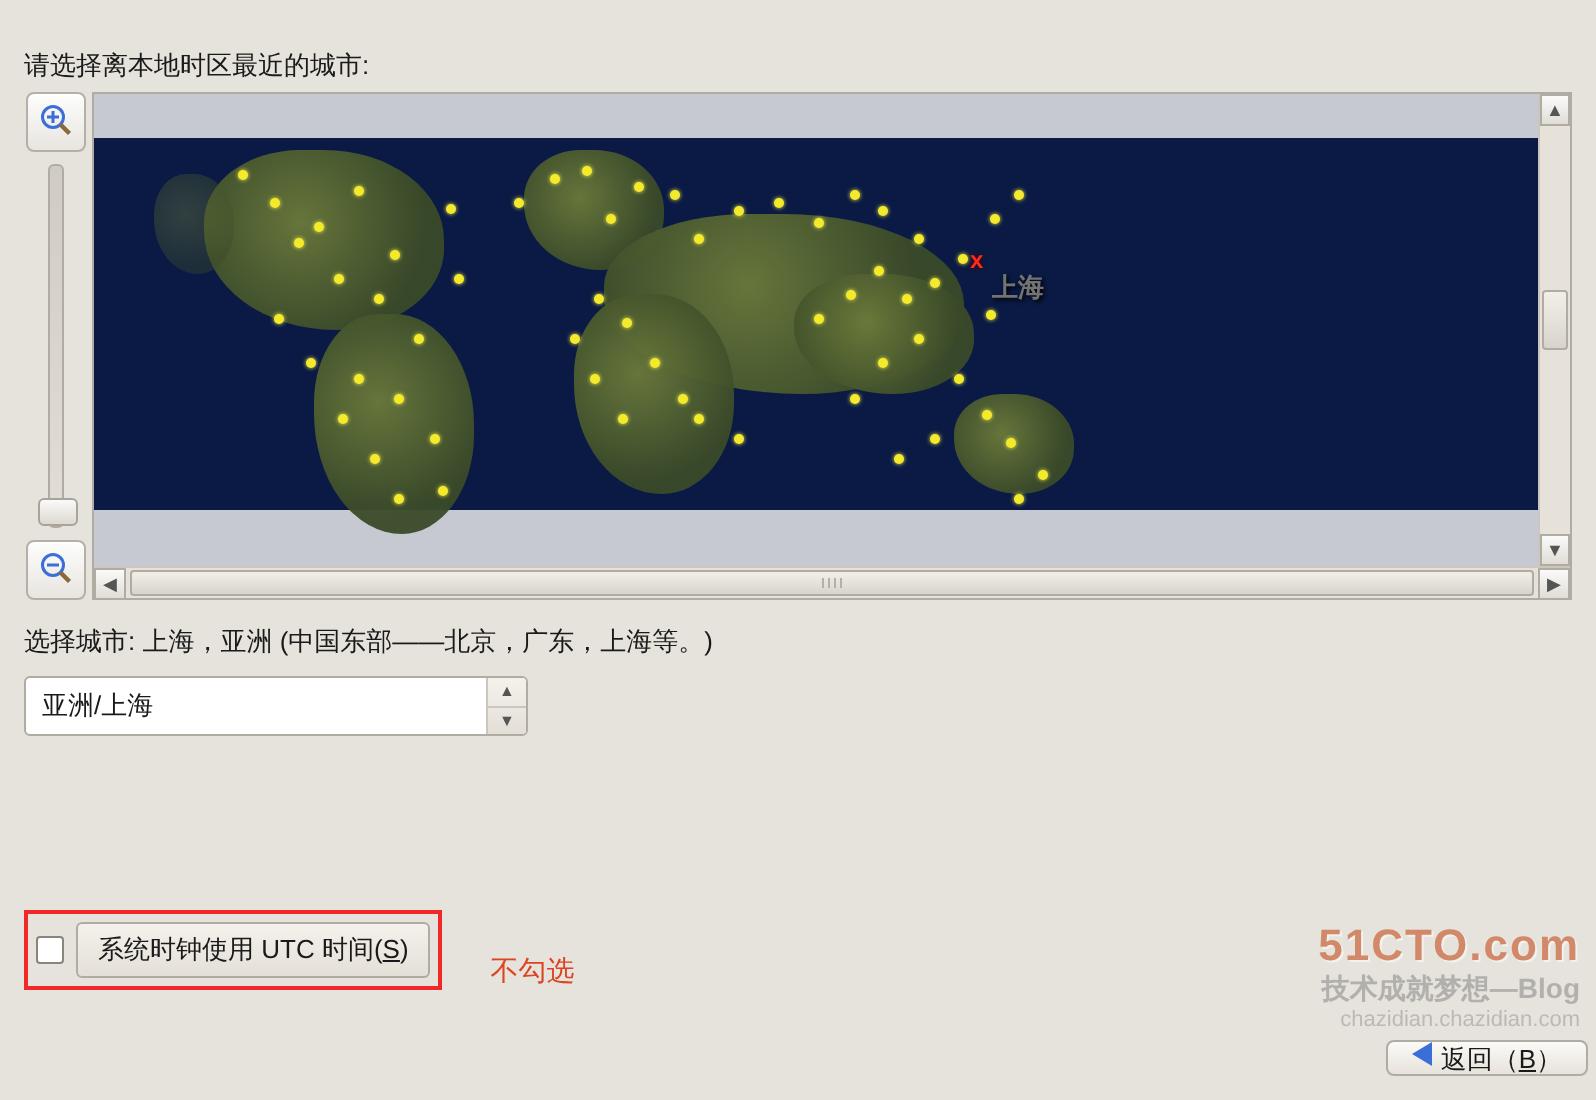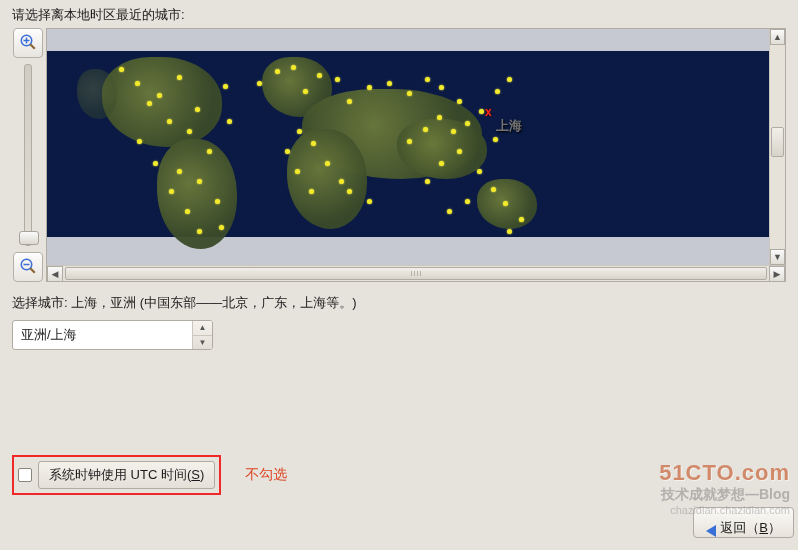--- a/index.html
+++ b/index.html
@@ -9,21 +9,21 @@
     width: 798px;
     height: 550px;
     background: #e6e2dc;
     font-family: "WenQuanYi Micro Hei", "Microsoft YaHei", sans-serif;
     font-size: 13px;
     color: #1a1a1a;
     overflow: hidden;
     position: relative;
   }
   .content { padding: 6px 12px; }
-  .prompt-label { margin-bottom: 4px; }
+  .prompt-label { margin-bottom: 4px; margin-top: 18px; }
   .map-area {
     display: flex;
     align-items: stretch;
     gap: 2px;
     height: 254px;
   }
   .zoom-col {
     width: 32px;
     display: flex;
     flex-direction: column;
@@ -124,42 +124,42 @@
     border:1px solid #b0aca3;
     border-radius:2px;
   }
   .hsb-grip {
     position:absolute; top:3px; bottom:3px; left:50%; width:10px; margin-left:-5px;
     background: repeating-linear-gradient(90deg,#b4b0a7 0 1px, transparent 1px 3px);
   }
   .selected-row { margin-top: 12px; }
   .tz-select {
     margin-top: 8px;
-    width: 201px;
+    width: 252px;
     display:flex;
     border:1px solid #b0aca3;
     border-radius:3px;
     background:#fff;
     height:30px;
     align-items:stretch;
     overflow:hidden;
   }
   .tz-val { flex:1; padding:6px 8px; display:flex; align-items:center; }
   .tz-spin {
     width:20px; border-left:1px solid #cbc7be;
     display:flex; flex-direction:column;
     background:linear-gradient(#f5f2ec,#e3dfd7);
   }
   .tz-spin div { flex:1; display:flex;align-items:center;justify-content:center;font-size:8px;color:#555; }
   .tz-spin div:first-child { border-bottom:1px solid #cbc7be; }
 
   .utc-row {
     position:absolute;
     left:12px; top:455px;
-    display:flex; align-items:center; gap:10px;
+    display:flex; align-items:flex-end; gap:10px;
   }
   .utc-highlight {
     border:2px solid #f02828;
     padding:4px;
     display:flex; align-items:center; gap:6px;
     background: rgba(255,255,255,0);
   }
   .utc-checkbox {
     width:14px; height:14px;
     border:1px solid #8a857c;
@@ -174,26 +174,26 @@
     font-size:13px;
   }
   .hint-red { color:#d42; font-size:14px; margin-left:14px; }
 
   .nav-row {
     position:absolute;
     right:4px; bottom:12px;
     display:flex; gap:8px;
   }
   .nav-btn {
-    height:31px;
+    height:18px;
     padding:0 12px;
     border:1px solid #b0aca3;
     border-radius:4px;
     background:linear-gradient(#fbfaf7,#e7e3db);
-    display:flex; align-items:flex-end; gap:4px;
+    display:flex; align-items:flex-start; gap:4px;
     font-size:13px;
   }
   .nav-btn.next { border:2px solid #f02828; }
   .arrow-left, .arrow-right { width:0;height:0;border-top:6px solid transparent;border-bottom:6px solid transparent; }
   .arrow-left { border-right:10px solid #3a6fd8; }
   .arrow-right { border-left:10px solid #3a6fd8; }
 
   .watermark {
     position:absolute;
     right:8px; bottom:34px;

